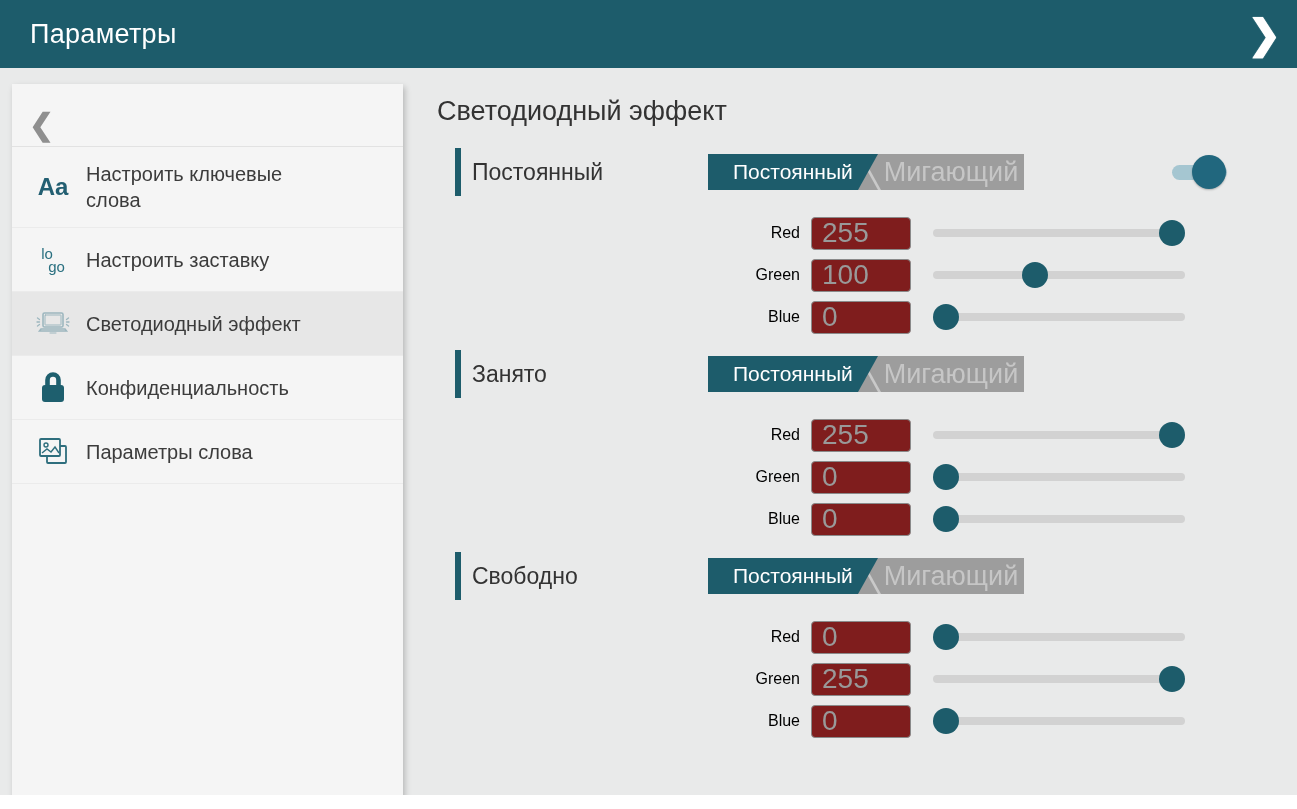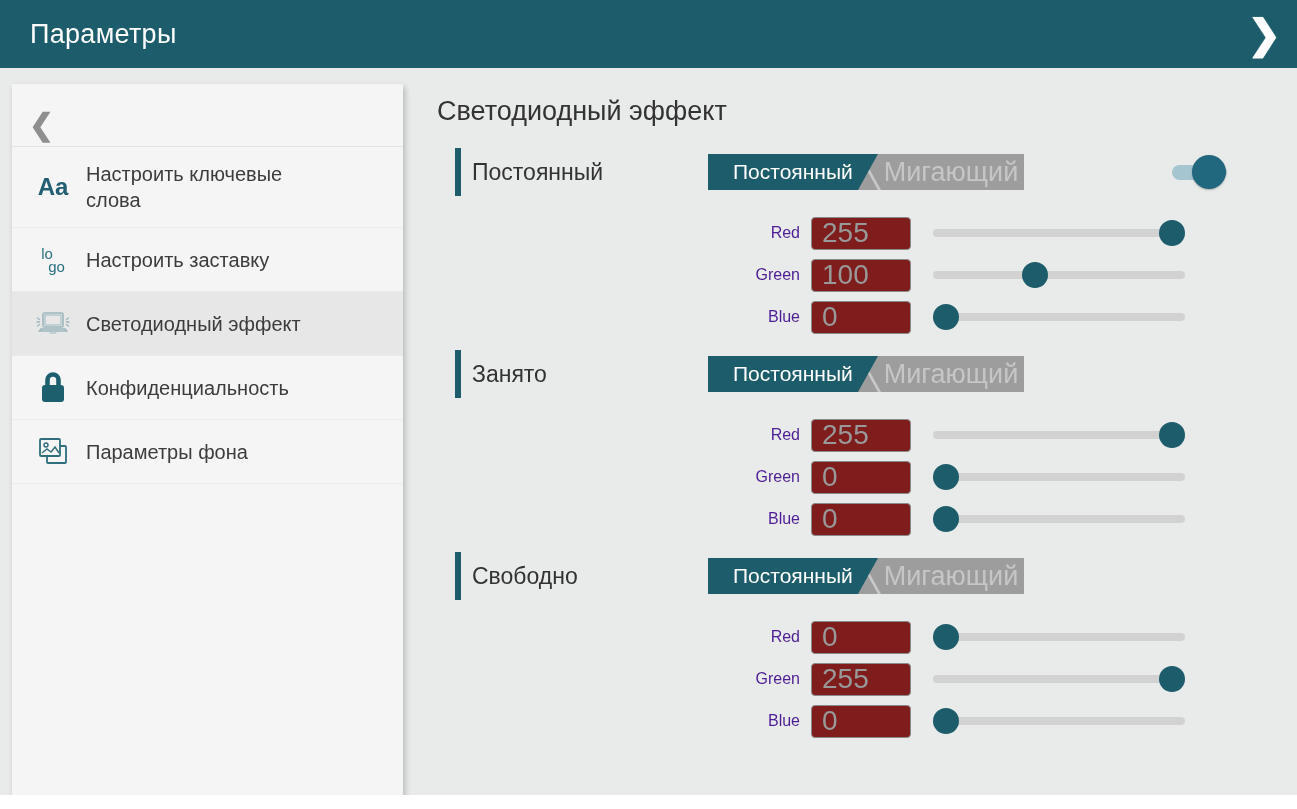--- a/index.html
+++ b/index.html
@@ -66,21 +66,21 @@
     display:flex; align-items:center; justify-content:center; cursor:pointer;
   }
   .seg-off-label { color:#c6c6c6; font-size:27px; }
 
   .toggle { position:absolute; left:735px; top:7px; width:56px; height:34px; cursor:pointer; }
   .toggle-track { position:absolute; left:0; top:10px; width:55px; height:15px; border-radius:8px; background:#a5c6d1; }
   .toggle-knob { position:absolute; left:20px; top:0; width:34px; height:34px; border-radius:50%; background:#21677e; box-shadow:0 1px 2px rgba(0,0,0,.25); }
 
   .rows { margin-top:16px; }
   .rgb-row { position:relative; height:42px; display:flex; align-items:center; }
-  .rgb-label { width:363px; text-align:right; font-size:16px; color:#4c1d95; }
+  .rgb-label { width:363px; text-align:right; font-size:16px; color:#000000; }
   .rgb-input {
     margin-left:11px; width:100px; height:33px; box-sizing:border-box;
     border:1px solid #8a8a8a; border-radius:4px; background:#7f1d1d;
     font-family:inherit; font-size:28px; color:#999999; padding:0 10px; outline:none;
   }
   .slider { position:absolute; left:496px; top:50%; width:252px; height:26px; transform:translateY(-50%); cursor:pointer; }
   .slider-track { position:absolute; left:0; right:0; top:50%; height:8px; margin-top:-4px; border-radius:4px; background:#d2d2d2; }
   .slider-thumb { position:absolute; top:50%; width:26px; height:26px; border-radius:50%; background:#1d5c6b; transform:translate(-50%,-50%); }
 </style>
 </head>
@@ -141,21 +141,21 @@
 
     <div class="sb-item">
       <span class="sb-icon">
         <svg width="34" height="34" viewBox="0 0 34 34" fill="none" stroke="#2e6e7d" stroke-width="1.8">
           <rect x="11" y="11" width="19" height="17" rx="1"></rect>
           <rect x="4" y="4" width="20" height="17" rx="1" fill="#f5f5f5"></rect>
           <circle cx="10" cy="10" r="2" stroke-width="1.4"></circle>
           <path d="M6 18 l5 -4 4 3 4 -5 4 6" stroke-width="1.4"></path>
         </svg>
       </span>
-      <span class="sb-label">Параметры фона</span>
+      <span class="sb-label">Параметры слова</span>
     </div>
   </div>
 
   <div class="main">
     <h1 class="main-title">Светодиодный эффект</h1>
 
     <div class="section">
       <div class="section-head">
         <div class="accent"></div>
         <div class="sec-title">Постоянный</div>

